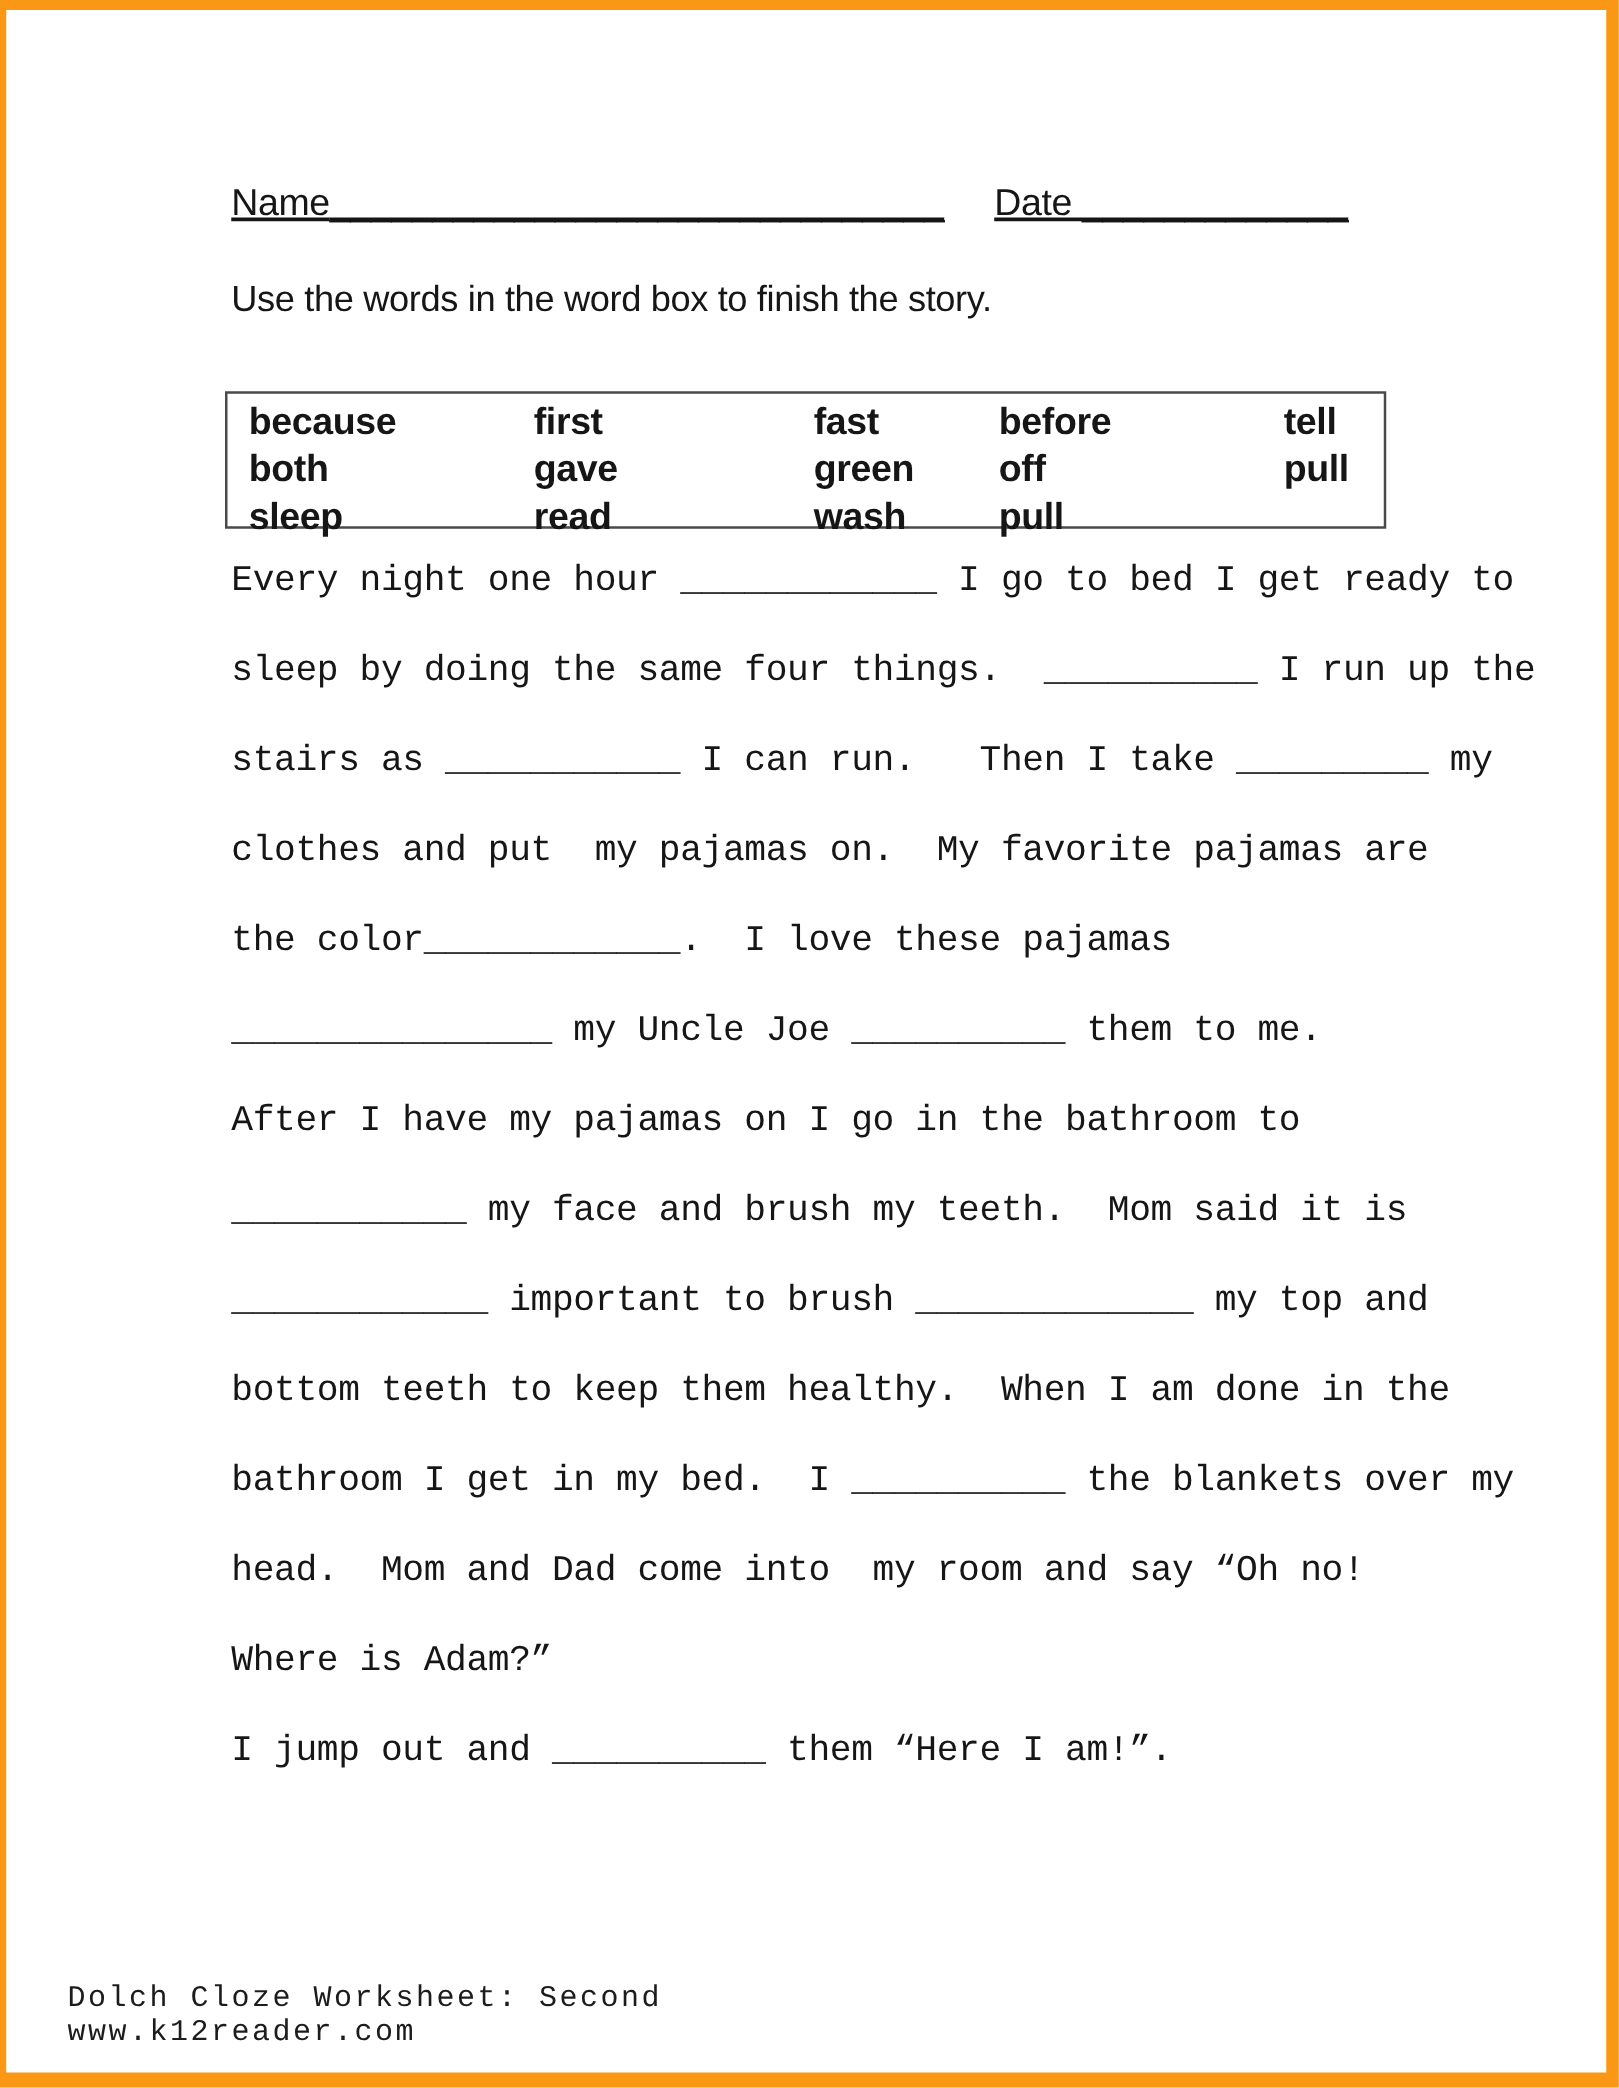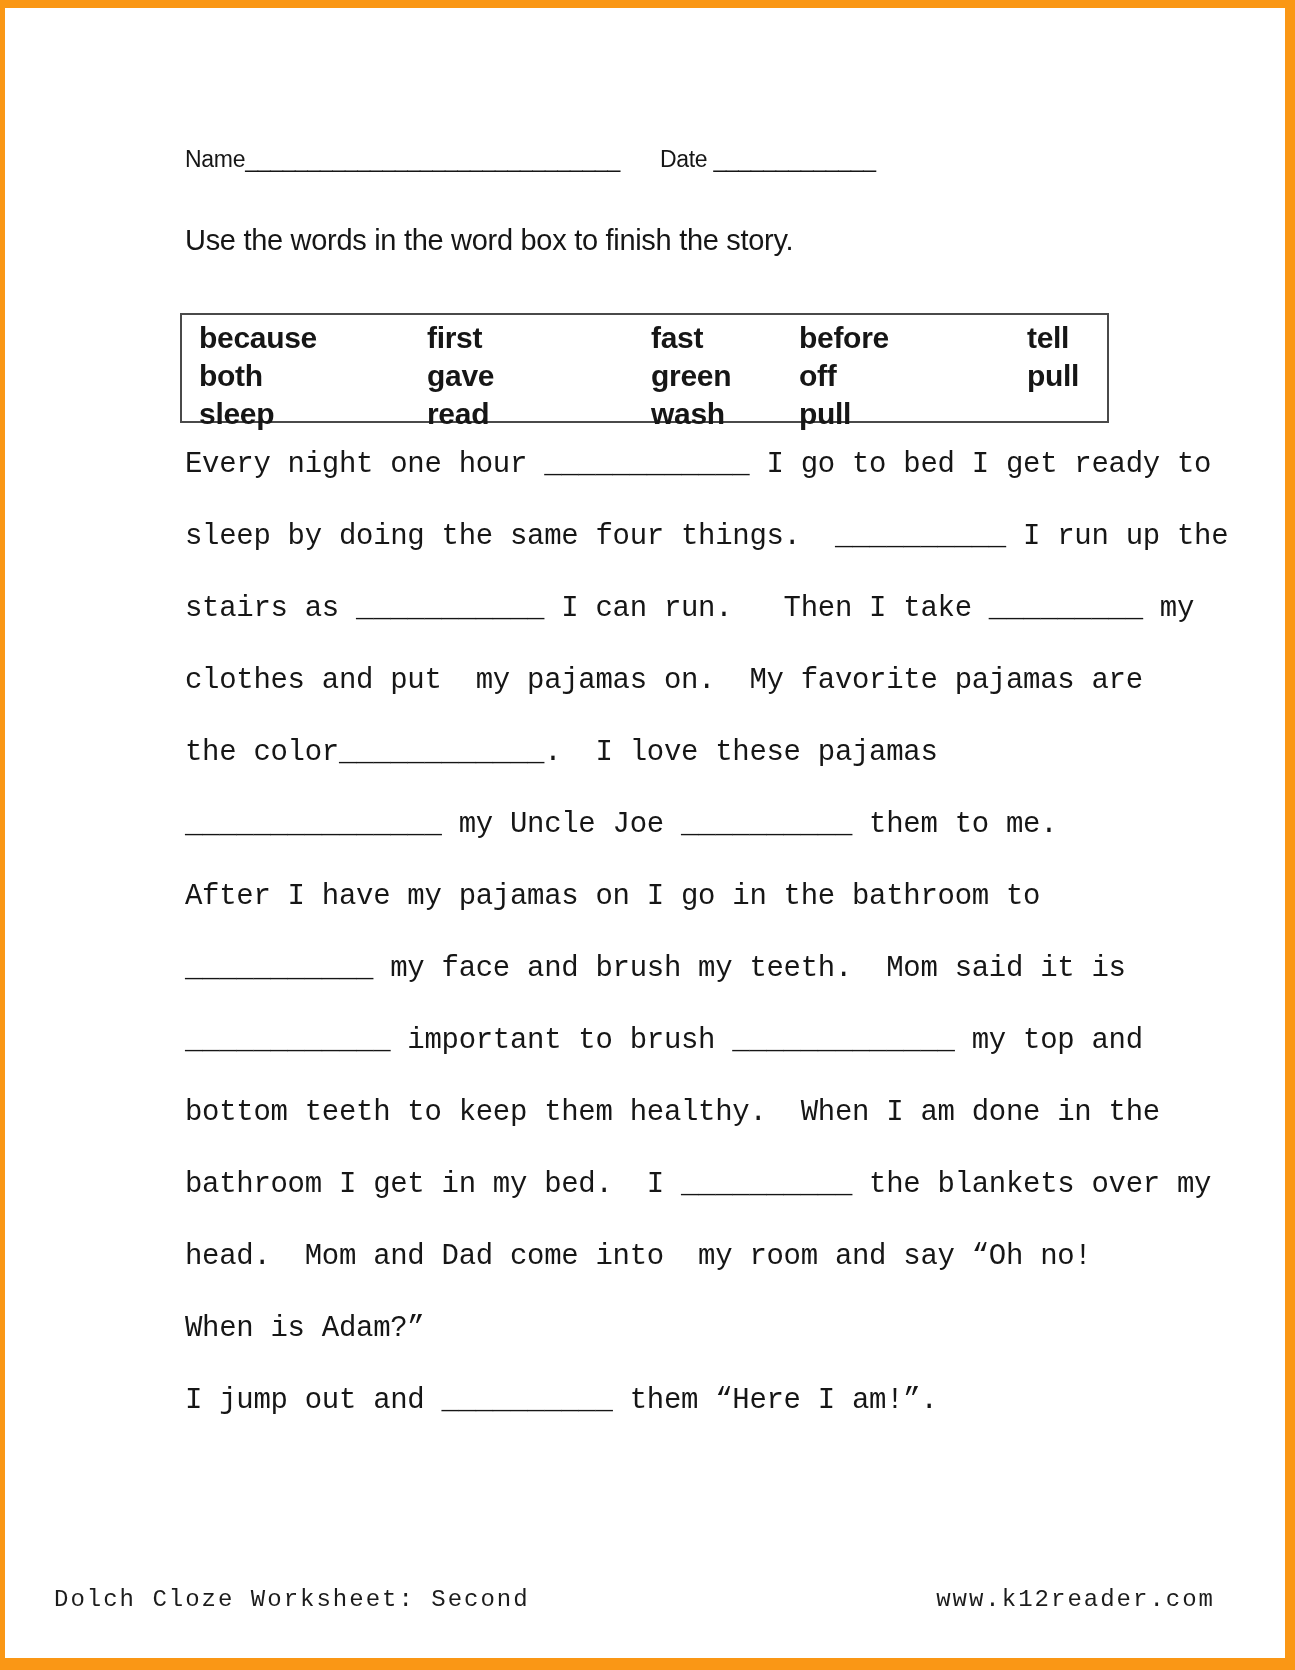--- a/index.html
+++ b/index.html
@@ -16,21 +16,21 @@
     box-sizing: border-box;
     border-style: solid;
     border-color: #FA9715;
     border-width: 8px 10px 12px 5px;
     background: #ffffff;
   }
   .page { position: relative; width: 100%; height: 100%; }
 
   .header-line {
     position: absolute; left: 180px; top: 138px;
-    font-size: 23px; white-space: pre; letter-spacing: -0.3px;
+    font-size: 30px; white-space: pre; letter-spacing: -0.3px; text-decoration: underline;
   }
   .date-group { margin-left: 40px; }
 
   .instruction {
     position: absolute; left: 180px; top: 216px;
     font-size: 29px; letter-spacing: -0.3px;
   }
 
   .word-box {
     position: absolute; left: 175px; top: 305px;
@@ -58,20 +58,21 @@
     margin-bottom: 38px;
   }
 
   .footer {
     position: absolute; left: 49px; right: 70px; top: 1578px;
     display: flex; justify-content: space-between;
     font-family: "Liberation Mono", "DejaVu Sans Mono", monospace;
     font-size: 24px;
     letter-spacing: 2px;
     color: #1c1c1c;
+    flex-direction: column;
   }
 </style>
 </head>
 <body>
 
 <div class="frame" style="border-color: rgb(250, 151, 21);">
   <div class="page">
 
     <div class="header-line"><span>Name</span><span>______________________________</span><span class="date-group"><span>Date </span><span>_____________</span></span></div>
 
@@ -101,21 +102,21 @@
       <div class="story-line">stairs as ___________ I can run.   Then I take _________ my</div>
       <div class="story-line">clothes and put  my pajamas on.  My favorite pajamas are</div>
       <div class="story-line">the color____________.  I love these pajamas</div>
       <div class="story-line">_______________ my Uncle Joe __________ them to me.</div>
       <div class="story-line">After I have my pajamas on I go in the bathroom to</div>
       <div class="story-line">___________ my face and brush my teeth.  Mom said it is</div>
       <div class="story-line">____________ important to brush _____________ my top and</div>
       <div class="story-line">bottom teeth to keep them healthy.  When I am done in the</div>
       <div class="story-line">bathroom I get in my bed.  I __________ the blankets over my</div>
       <div class="story-line">head.  Mom and Dad come into  my room and say “Oh no!</div>
-      <div class="story-line">When is Adam?”</div>
+      <div class="story-line">Where is Adam?”</div>
       <div class="story-line">I jump out and __________ them “Here I am!”.</div>
     </div>
 
     <div class="footer">
       <span>Dolch Cloze Worksheet: Second</span>
       <span>www.k12reader.com</span>
     </div>
 
   </div>
 </div>

